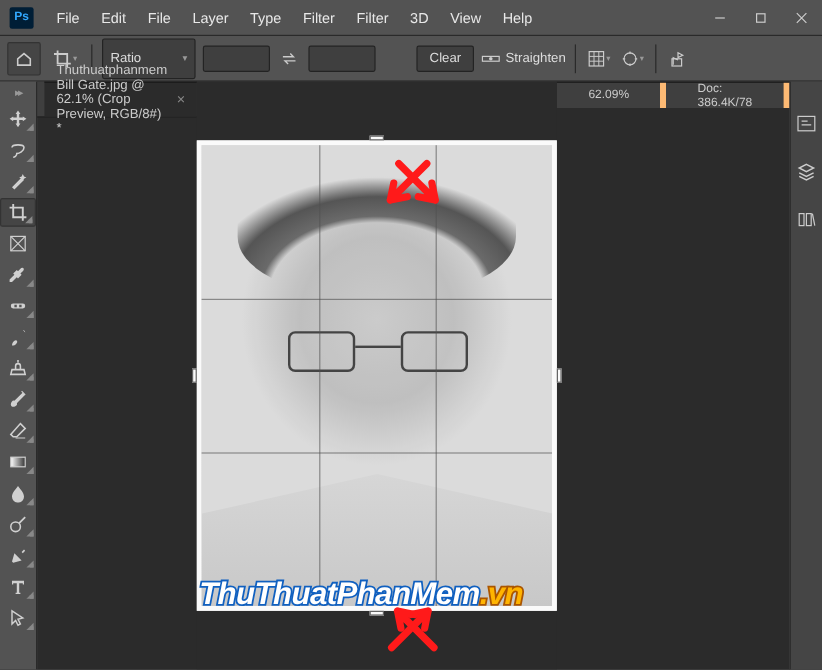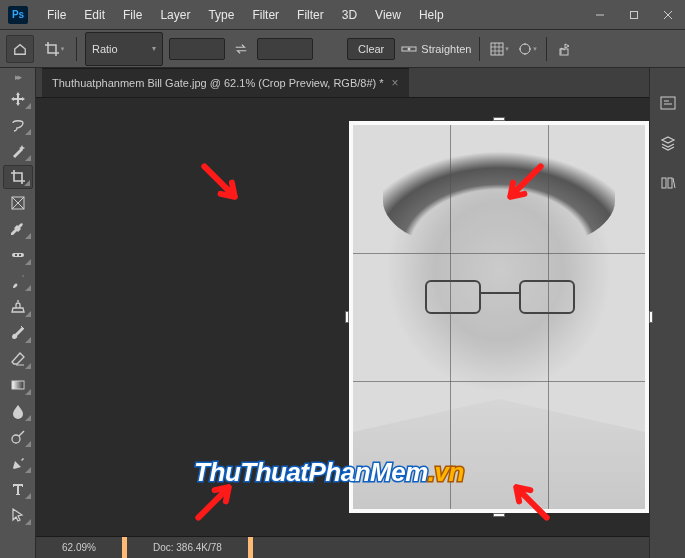--- a/index.html
+++ b/index.html
@@ -27,21 +27,21 @@
 .opt-arrow::after { content: "▾"; font-size: 7px; color: #999; margin-left: 1px; }
 
 .workrow { display: flex; height: 490px; }
 .toolcol { width: 36px; background: #535353; border-right: 1px solid #2a2a2a; display: flex; flex-direction: column; align-items: center; padding-top: 4px; }
 .tool-exp { height: 14px; color: #999; font-size: 9px; letter-spacing: -2px; }
 .tool { width: 30px; height: 24px; display: flex; align-items: center; justify-content: center; color: #d0d0d0; margin: 1px 0; position: relative; }
 .tool.active { background: #454545; border: 1px solid #333; border-radius: 2px; }
 .tool svg { width: 16px; height: 16px; }
 .tool-corner::after { content: ""; position: absolute; right: 2px; bottom: 2px; border: 3px solid transparent; border-right-color: #888; border-bottom-color: #888; }
 
-.docwrap { flex: 1; background: #2b2b2b; display: flex; flex-direction: column; }
+.docwrap { flex: 1; background: #2b2b2b; display: flex; }
 .tabrow { height: 30px; background: #3f3f3f; display: flex; align-items: stretch; padding-left: 6px; border-bottom: 1px solid #1a1a1a; }
 .doctab { background: #2b2b2b; color: #ccc; font-size: 11px; padding: 0 10px; display: flex; align-items: center; gap: 8px; border-top: 1px solid #1a1a1a; }
 .doctab .tab-x { color: #888; font-size: 12px; }
 
 .canvas { flex: 1; position: relative; background: #2b2b2b; display: flex; align-items: center; justify-content: flex-end; }
 .cropbox { position: relative; width: 300px; height: 392px; border: 4px solid #fafafa; background: #e6e6e6; }
 
 .face { position: absolute; inset: 0; background:
  radial-gradient(ellipse 55% 45% at 50% 38%, #cfcfcf 0%, #c2c2c2 40%, #e0e0e0 70%),
  linear-gradient(#e8e8e8,#dcdcdc);

